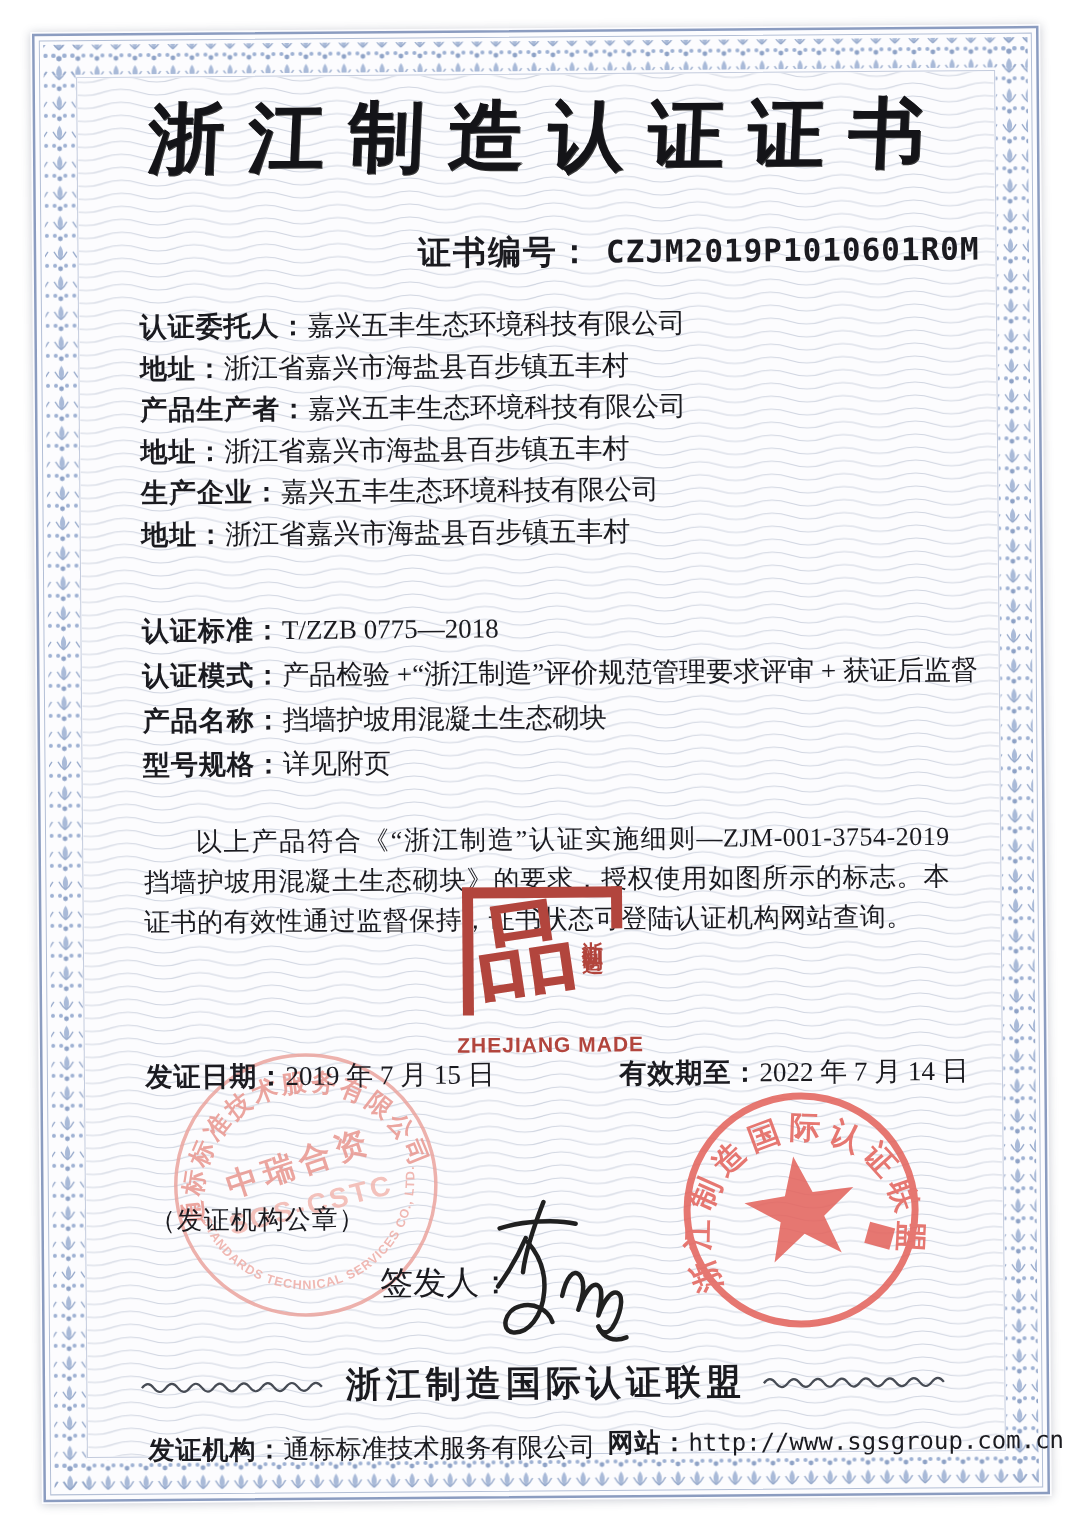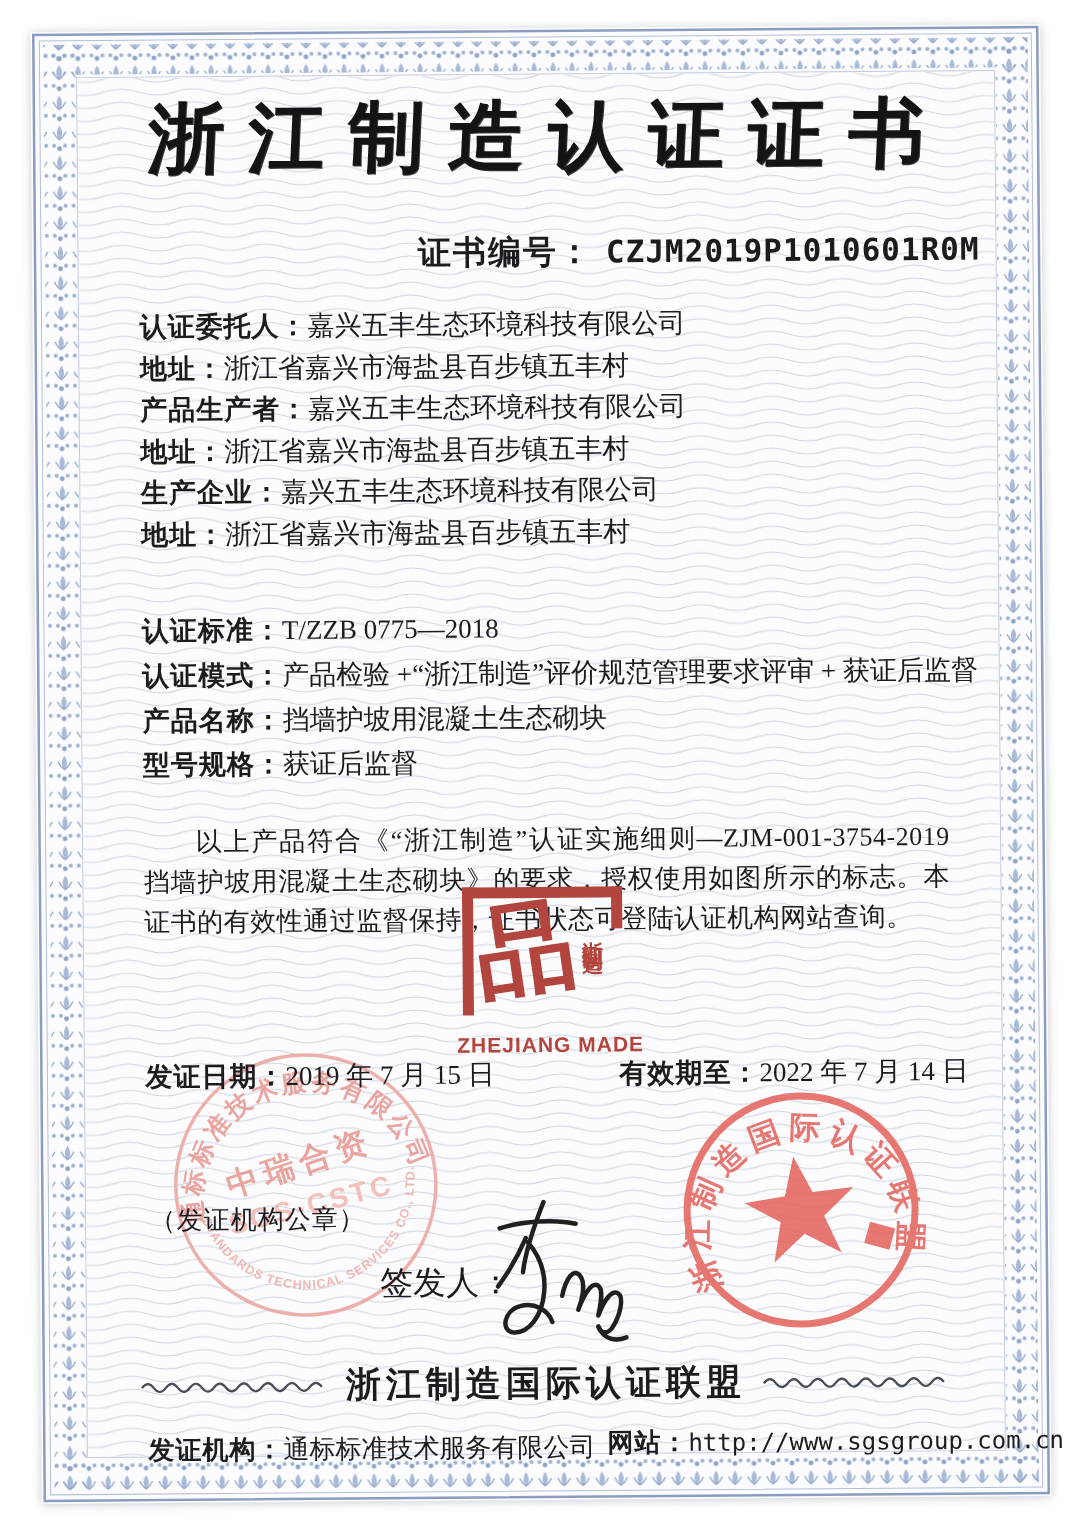--- a/index.html
+++ b/index.html
@@ -138,21 +138,21 @@
     <div class="detail-row">
       <span class="lbl">认证标准：</span><span class="val">T/ZZB 0775—2018</span>
     </div>
     <div class="detail-row">
       <span class="lbl">认证模式：</span><span class="val">产品检验 +“浙江制造”评价规范管理要求评审 + 获证后监督</span>
     </div>
     <div class="detail-row">
       <span class="lbl">产品名称：</span><span class="val">挡墙护坡用混凝土生态砌块</span>
     </div>
     <div class="detail-row">
-      <span class="lbl">型号规格：</span><span class="val">获证后监督</span>
+      <span class="lbl">型号规格：</span><span class="val">详见附页</span>
     </div>
   </div>
 
   <div class="layer statement">以上产品符合《“浙江制造”认证实施细则—ZJM-001-3754-2019 挡墙护坡用混凝土生态砌块》的要求，授权使用如图所示的标志。本证书的有效性通过监督保持，证书状态可登陆认证机构网站查询。</div>
 
   <div class="layer logo">
     <svg width="178" height="180" viewBox="0 0 178 180">
       <rect x="6" y="4" width="160" height="11" fill="#b2453d"></rect>
       <rect x="6" y="4" width="11" height="128" fill="#b2453d"></rect>
       <rect x="155" y="4" width="11" height="42" fill="#b2453d"></rect>

